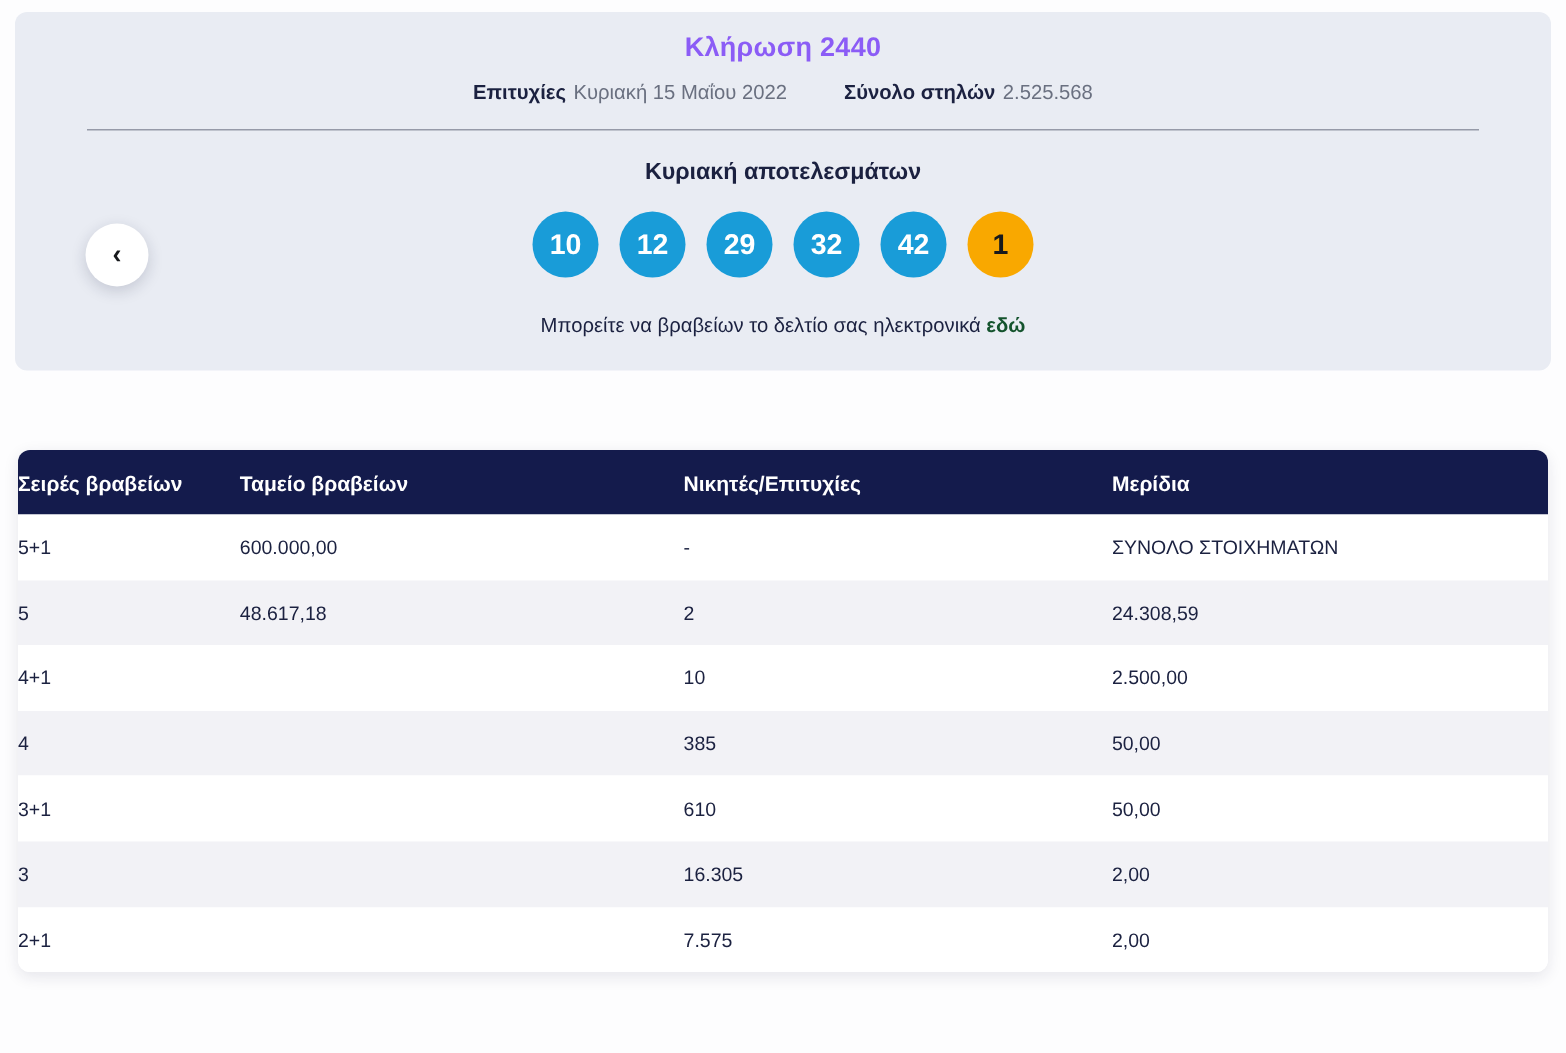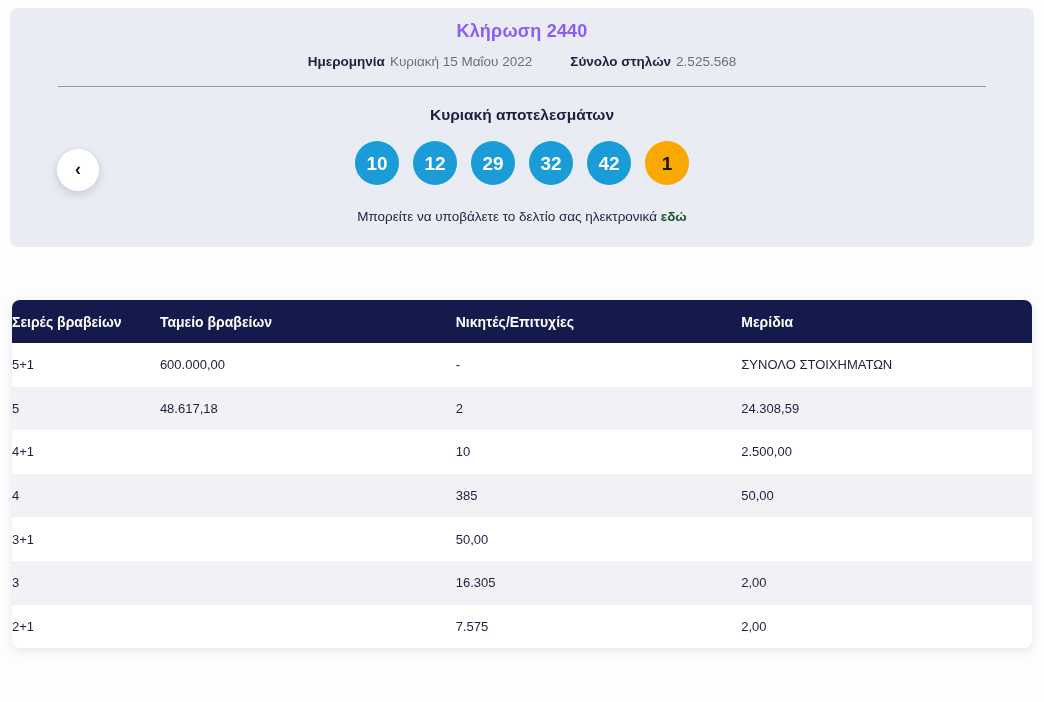--- a/index.html
+++ b/index.html
@@ -135,41 +135,41 @@
 </style>
 </head>
 <body>
 
 <section class="hero">
 
   <h1 class="hero-title">Κλήρωση 2440</h1>
 
   <div class="hero-meta">
     <div>
-      <span class="meta-label">Ημερομηνία</span><span class="meta-value">Κυριακή 15 Μαΐου 2022</span>
+      <span class="meta-label">Επιτυχίες</span><span class="meta-value">Κυριακή 15 Μαΐου 2022</span>
     </div>
     <div>
       <span class="meta-label">Σύνολο στηλών</span><span class="meta-value">2.525.568</span>
     </div>
   </div>
 
   <hr class="hero-divider">
 
   <h2 class="hero-subtitle">Κυριακή αποτελεσμάτων</h2>
 
   <div class="balls">
     <span class="ball">10</span>
     <span class="ball">12</span>
     <span class="ball">29</span>
     <span class="ball">32</span>
     <span class="ball">42</span>
     <span class="ball bonus">1</span>
   </div>
 
-  <p class="hero-note"><span>Μπορείτε να υποβάλετε το δελτίο σας ηλεκτρονικά </span><a>εδώ</a></p>
+  <p class="hero-note"><span>Μπορείτε να βραβείων το δελτίο σας ηλεκτρονικά </span><a>εδώ</a></p>
 
   <button class="nav-prev">
       <span>‹</span>
     </button>
 </section>
 
 <section class="prize-table">
   <div class="t-row head">
     <div class="t-cell c1">Σειρές βραβείων</div>
     <div class="t-cell c2">Ταμείο βραβείων</div>
@@ -201,20 +201,21 @@
   <div class="t-row">
     <div class="t-cell c1">4</div>
     <div class="t-cell c2"></div>
     <div class="t-cell c3">385</div>
     <div class="t-cell c4">50,00</div>
   </div>
 
   <div class="t-row">
     <div class="t-cell c1">3+1</div>
     <div class="t-cell c2"></div>
+    <div class="t-cell c3">610</div>
     <div class="t-cell c4">50,00</div>
   </div>
 
   <div class="t-row">
     <div class="t-cell c1">3</div>
     <div class="t-cell c2"></div>
     <div class="t-cell c3">16.305</div>
     <div class="t-cell c4">2,00</div>
   </div>
 

